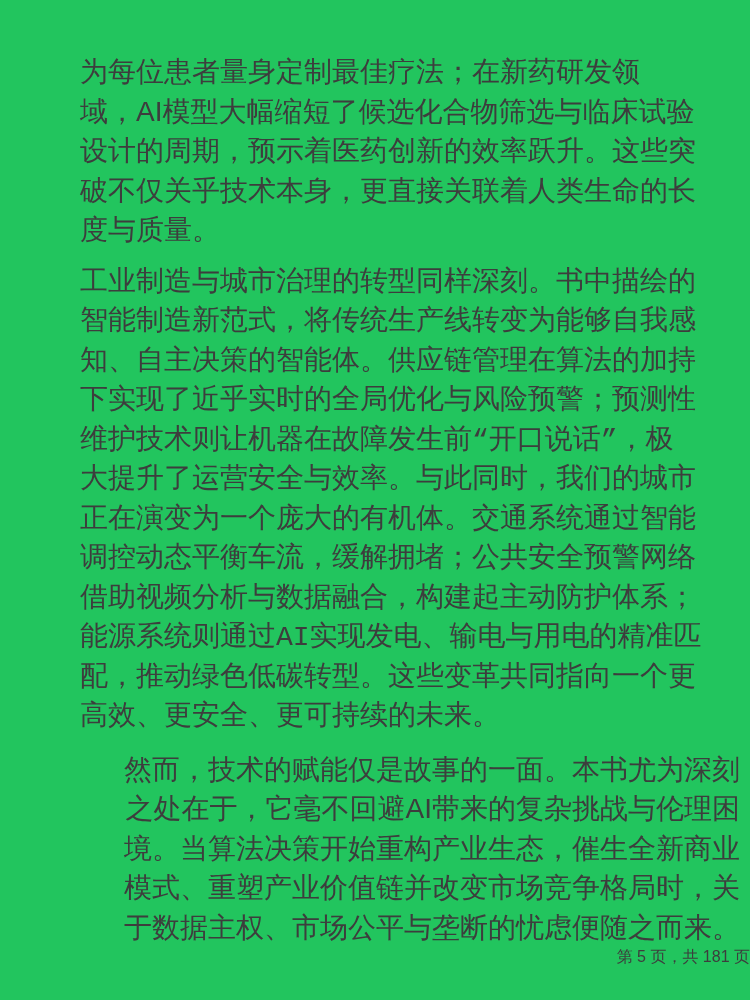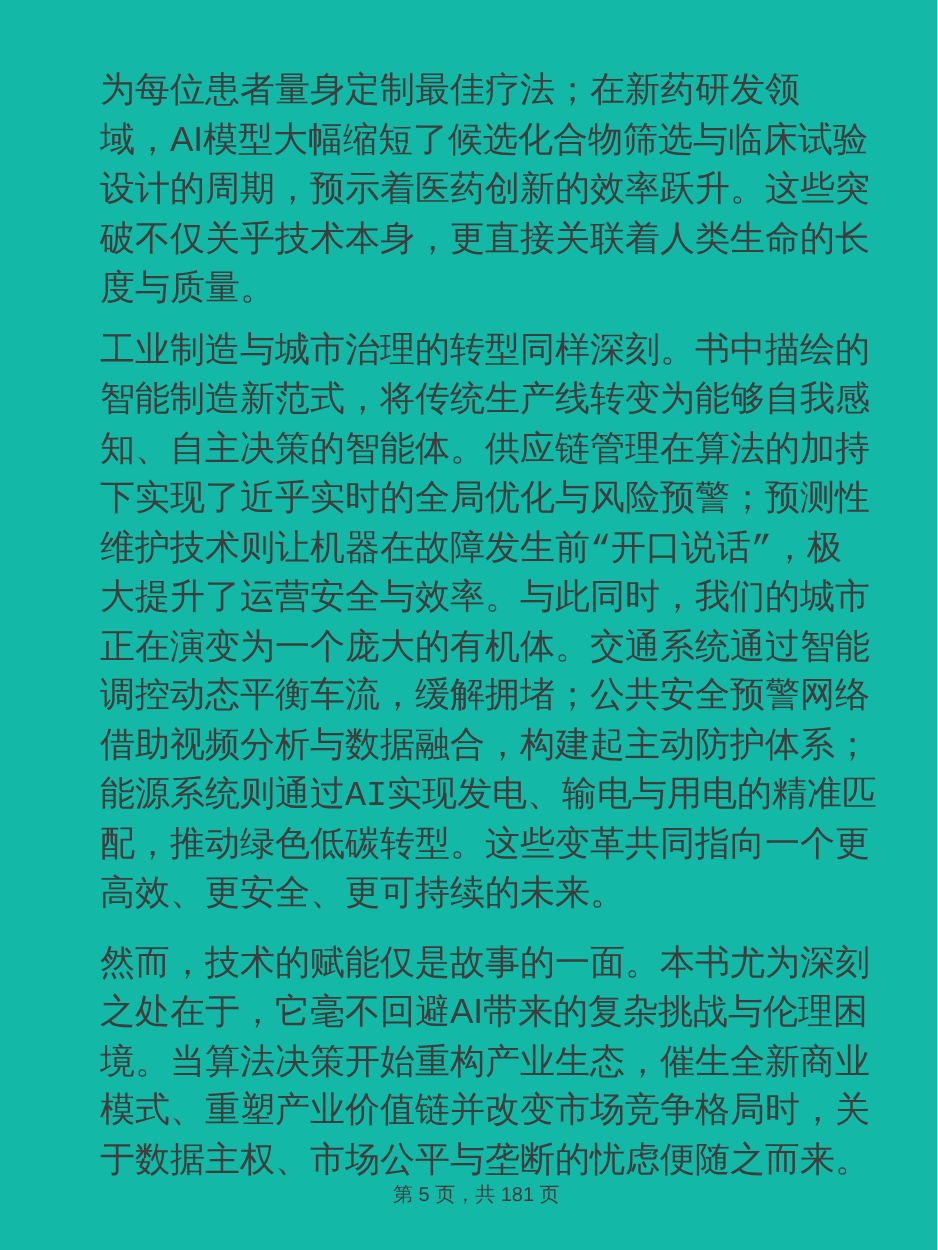--- a/index.html
+++ b/index.html
@@ -28,49 +28,49 @@
     line-height: 39.5px;
     color: #3d3d3d;
     white-space: pre-line;
     text-align: left;
   }
   .footer {
     position: absolute;
     left: 0;
     right: 0;
     top: 945px;
-    text-align: center;
+    text-align: right;
     font-size: 16px;
     line-height: 24px;
     color: #3d3d3d;
     padding-left: 12px;
   }
 </style>
 </head>
 <body>
 
-<div class="page" style="background: #14b8a6;">
+<div class="page" style="background: #22c55e;">
   <div class="content" id="paragraphs-container">
       <p style="color: rgb(61, 61, 61);">为每位患者量身定制最佳疗法；在新药研发领
 域，AI模型大幅缩短了候选化合物筛选与临床试验
 设计的周期，预示着医药创新的效率跃升。这些突
 破不仅关乎技术本身，更直接关联着人类生命的长
 度与质量。</p>
       <p style="color: rgb(61, 61, 61); font-family: Liberation Mono, monospace;">工业制造与城市治理的转型同样深刻。书中描绘的
 智能制造新范式，将传统生产线转变为能够自我感
 知、自主决策的智能体。供应链管理在算法的加持
 下实现了近乎实时的全局优化与风险预警；预测性
 维护技术则让机器在故障发生前“开口说话”，极
 大提升了运营安全与效率。与此同时，我们的城市
 正在演变为一个庞大的有机体。交通系统通过智能
 调控动态平衡车流，缓解拥堵；公共安全预警网络
 借助视频分析与数据融合，构建起主动防护体系；
 能源系统则通过AI实现发电、输电与用电的精准匹
 配，推动绿色低碳转型。这些变革共同指向一个更
 高效、更安全、更可持续的未来。</p>
-      <p style="color: rgb(61, 61, 61);">然而，技术的赋能仅是故事的一面。本书尤为深刻
+      <p style="color: rgb(61, 61, 61); text-align: right;">然而，技术的赋能仅是故事的一面。本书尤为深刻
 之处在于，它毫不回避AI带来的复杂挑战与伦理困
 境。当算法决策开始重构产业生态，催生全新商业
 模式、重塑产业价值链并改变市场竞争格局时，关
 于数据主权、市场公平与垄断的忧虑便随之而来。</p>
     </div>
   <div class="footer" style="color: rgb(61, 61, 61);">第 5 页，共 181 页</div>
 </div>
 
 </body></html>

